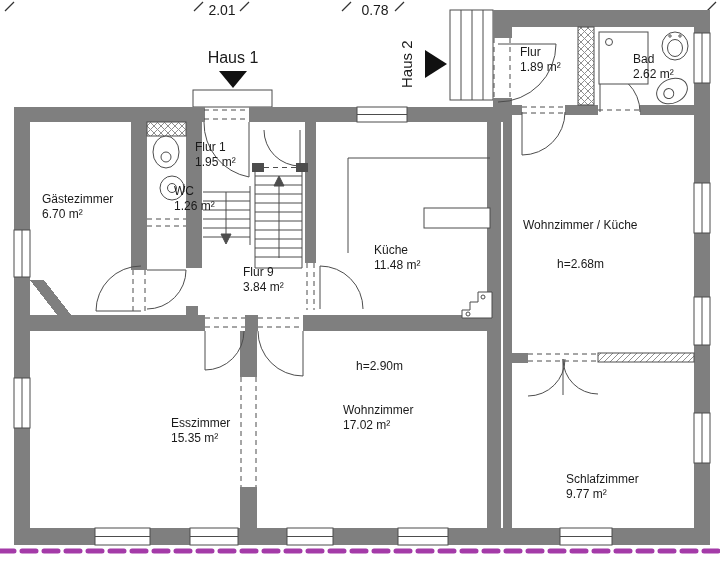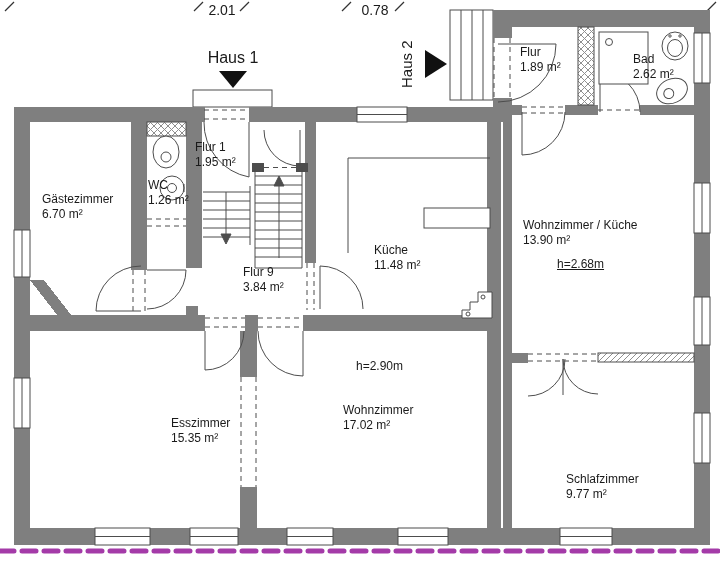--- a/index.html
+++ b/index.html
@@ -305,21 +305,21 @@
   <div class="dim" style="left:199px;top:2px;">2.01</div>
   <div class="dim" style="left:352px;top:2px;">0.78</div>
 
   <div class="haus1">Haus 1</div>
   <div class="haus2">Haus 2</div>
 
   <div class="lbl" style="left:42px;top:192px;">
     <span>Gästezimmer</span>
     <span class="l2">6.70 m²</span>
   </div>
-  <div class="lbl" style="left:148px;top:178px;">
+  <div class="lbl" style="left:148px;top:184px;padding-left:26px;">
     <span>WC</span>
     <span class="l2">1.26 m²</span>
   </div>
   <div class="lbl" style="left:195px;top:140px;">
     <span>Flur 1</span>
     <span class="l2">1.95 m²</span>
   </div>
   <div class="lbl" style="left:243px;top:265px;">
     <span>Flur 9</span>
     <span class="l2">3.84 m²</span>
@@ -340,22 +340,21 @@
   <div class="lbl" style="left:520px;top:45px;">
     <span>Flur</span>
     <span class="l2">1.89 m²</span>
   </div>
   <div class="lbl" style="left:633px;top:52px;">
     <span>Bad</span>
     <span class="l2">2.62 m²</span>
   </div>
   <div class="lbl" style="left:523px;top:218px;">
     <span>Wohnzimmer / Küche</span>
-    <span class="l2">13.90 m²</span>
-  </div>
-  <div class="lbl" style="left:557px;top:257px;text-decoration:underline;">h=2.68m</div>
+  </div>
+  <div class="lbl" style="left:557px;top:257px;">h=2.68m</div>
   <div class="lbl" style="left:566px;top:429px;margin-top:43px;">
     <span>Schlafzimmer</span>
     <span class="l2">9.77 m²</span>
   </div>
 </div>
 
 </div>
 
 </body></html>

